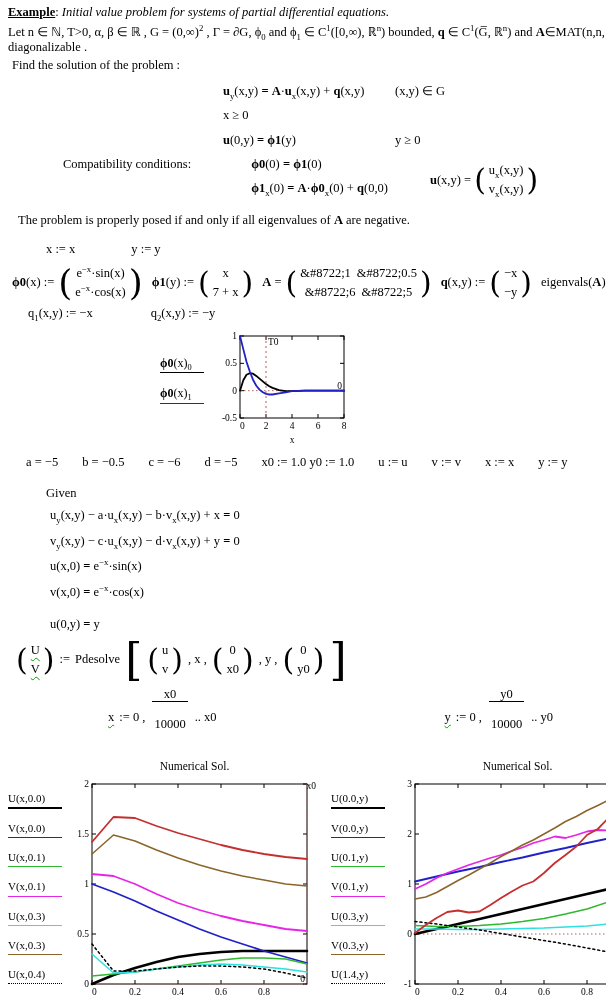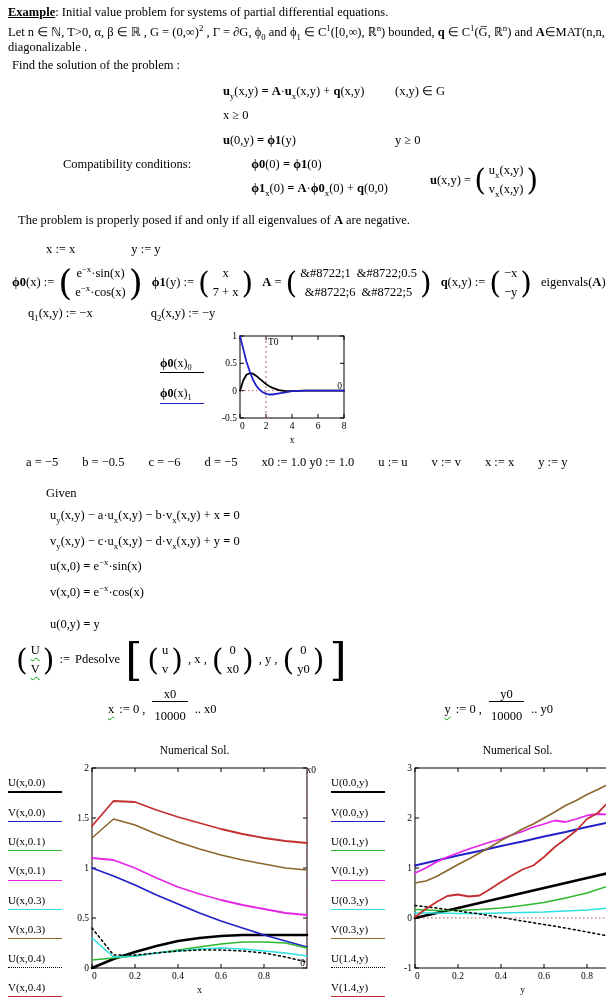--- a/index.html
+++ b/index.html
@@ -4,21 +4,21 @@
 <style>
   html,body{margin:0;padding:0;background:#fff}
   body{width:606px;height:999px;overflow:hidden;color:#000;
        font-family:"Liberation Serif",serif;font-size:12.5px;line-height:1.25}
   .page{padding:5px 2px 2px 8px;position:relative}
   p{margin:0}
   sub,sup{font-size:0.7em;line-height:0}
   b{font-weight:bold}
   
   .ex-label{font-weight:bold;text-decoration:underline}
-  .ex-text{}
+  .ex-text{font-style:italic}
   .intro{white-space:nowrap;margin-top:4px}
   .find{margin-top:2px;padding-left:4px}
   
   .eqs-block{margin:10px 0 4px 215px}
   .eq-row{display:flex;margin-bottom:9px}
   .eq-row .eq{width:172px}
   
   .compat{display:flex;margin:4px 0 0 55px;align-items:flex-start}
   .compat-col{margin-left:60px}
   .compat-col > div{margin-bottom:8px}
@@ -40,21 +40,21 @@
   .params-row{display:flex;margin:10px 0 0 18px;gap:24px;white-space:nowrap}
   .given-label{margin:16px 0 6px 38px}
   .given-eqs{margin-left:42px}
   .given-eqs > div{margin-bottom:10px}
   .given-eqs > div.gap{margin-top:16px}
   
   .pde-row{display:flex;align-items:center;margin:10px 0 0 8px;gap:5px}
   .ranges-row{display:flex;margin:10px 0 0 100px;gap:228px;align-items:center}
   .range{display:inline-flex;align-items:center;gap:5px}
   .frac{display:inline-flex;flex-direction:column;align-items:center;line-height:1.05;vertical-align:middle;margin:0 2px}
-  .frac .den{border-top:1px solid #000;padding:8px 2px}
+  .frac .den{border-top:1px solid #000;padding:16px 2px}
   .sq{text-decoration:underline wavy #00a000 1px;text-underline-offset:3px}
   
   .phi-row{display:flex;margin:6px 0 0 152px;align-items:flex-start}
   .charts-row{display:flex;margin-top:12px}
   .mc-chart .chart-title{font-size:11.5px;text-align:center}
   .mc-chart.big .chart-title{margin-left:62px;width:249px}
   .chart-flex{display:flex;align-items:flex-start}
   .legend{width:62px;flex:none;margin-top:18px}
   .legend.small{width:56px;margin-top:28px}
   .lg-item{margin-bottom:13px}

